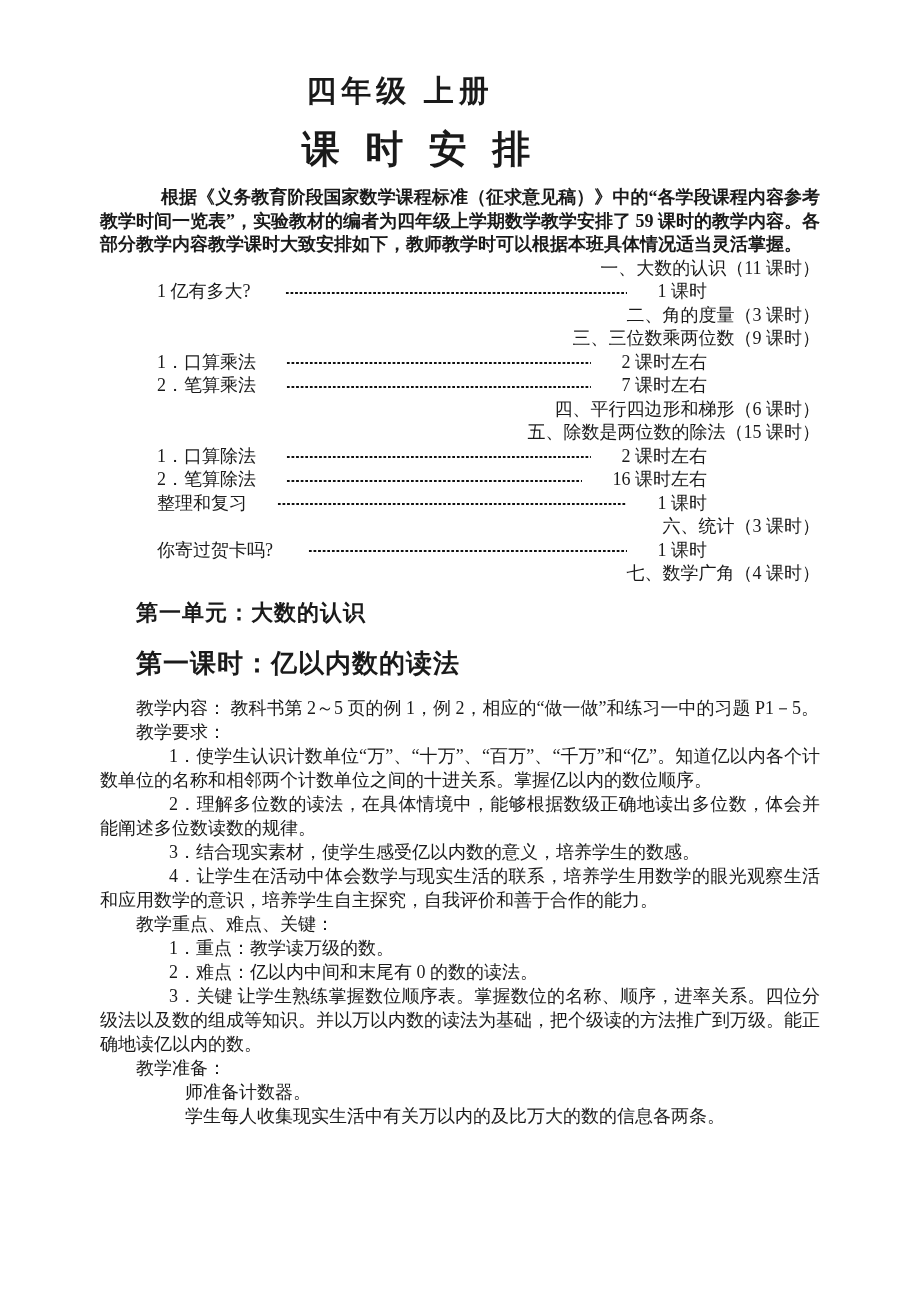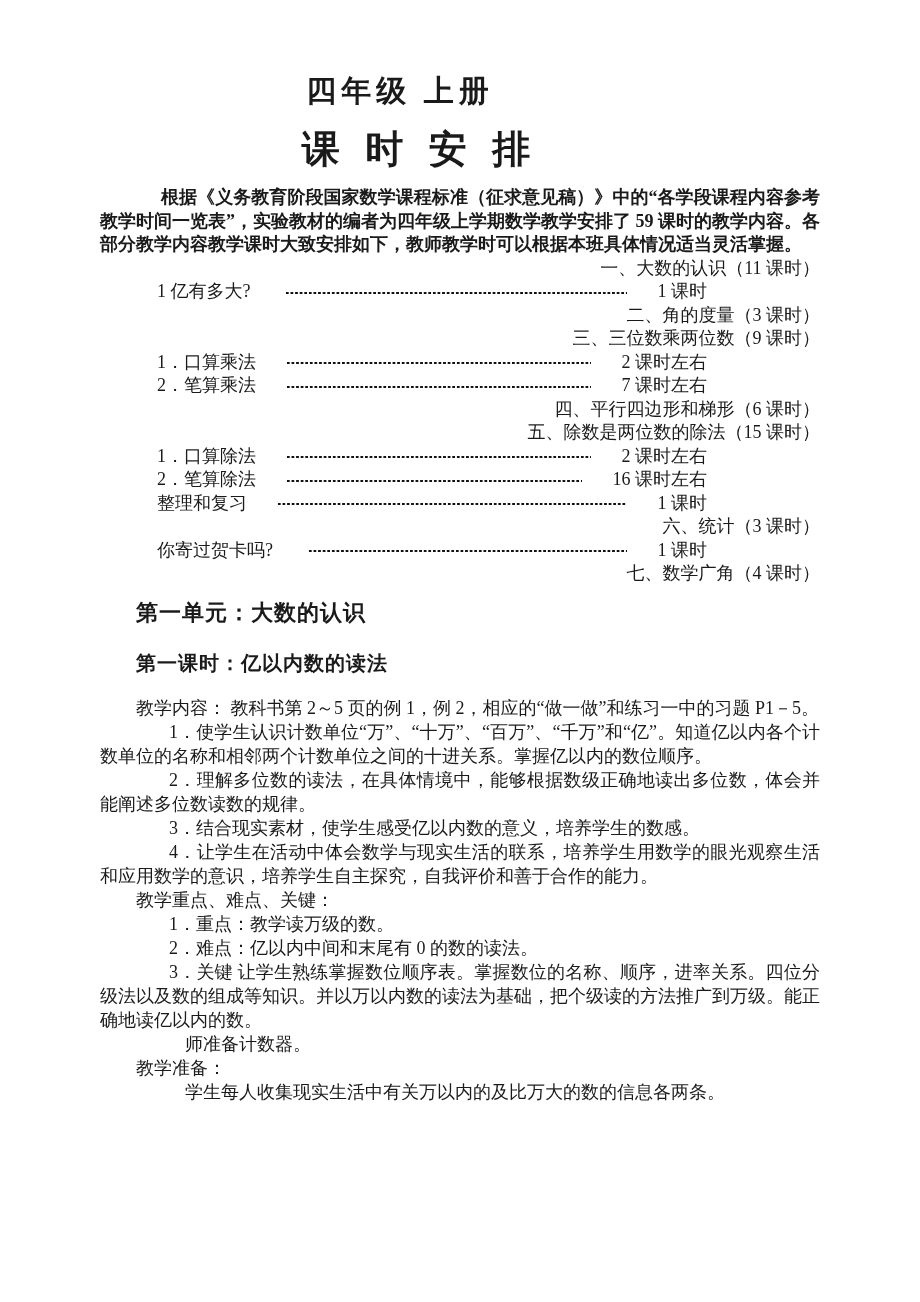--- a/index.html
+++ b/index.html
@@ -74,21 +74,21 @@
     margin: 14px 0 0 36px;
     font-family: "Liberation Sans", "DejaVu Sans", sans-serif;
     font-size: 22px;
     line-height: 26px;
     font-weight: 700;
     letter-spacing: 1px;
   }
   .lesson-heading {
     margin: 25px 0 0 36px;
     font-family: "Liberation Sans", "DejaVu Sans", sans-serif;
-    font-size: 20px;
+    font-size: 26px;
     line-height: 25px;
     font-weight: 700;
     letter-spacing: 1px;
   }
   
   .lesson-body { margin-top: 20px; }
   .para {
     margin: 0;
     text-align: justify;
     line-height: 24px;
@@ -196,20 +196,23 @@
 
   <h3 class="unit-heading">第一单元：大数的认识</h3>
 
   <h4 class="lesson-heading">第一课时：亿以内数的读法</h4>
 
   <div class="lesson-body">
   <p class="para st-label">
     <span>教学内容：  教科书第 2～5 页的例 1，例 2，相应的“做一做”和练习一中的习题 P1－5。</span>
   </p>
 
+  <p class="para st-label">
+    <span>教学要求：</span>
+  </p>
 
   <p class="para st-numbered">
     <span>1．使学生认识计数单位“万”、“十万”、“百万”、“千万”和“亿”。知道亿以内各个计数单位的名称和相邻两个计数单位之间的十进关系。掌握亿以内的数位顺序。</span>
   </p>
 
   <p class="para st-numbered">
     <span>2．理解多位数的读法，在具体情境中，能够根据数级正确地读出多位数，体会并能阐述多位数读数的规律。</span>
   </p>
 
   <p class="para st-numbered">
@@ -227,28 +230,28 @@
   <p class="para st-numbered">
     <span>1．重点：教学读万级的数。</span>
   </p>
 
   <p class="para st-numbered">
     <span>2．难点：亿以内中间和末尾有 0 的数的读法。</span>
   </p>
 
   <p class="para st-numbered">
     <span>3．关键 让学生熟练掌握数位顺序表。掌握数位的名称、顺序，进率关系。四位分级法以及数的组成等知识。并以万以内数的读法为基础，把个级读的方法推广到万级。能正确地读亿以内的数。</span>
+  </p>
+
+  <p class="para st-label">
+    <span>教学准备：</span>
   </p>
 
   <p class="para st-prep">
     <span>师准备计数器。</span>
   </p>
 
-  <p class="para st-label">
-    <span>教学准备：</span>
-  </p>
-
   <p class="para st-prep">
     <span>学生每人收集现实生活中有关万以内的及比万大的数的信息各两条。</span>
   </p>
 </div>
 
 </div>
 
 </body></html>

